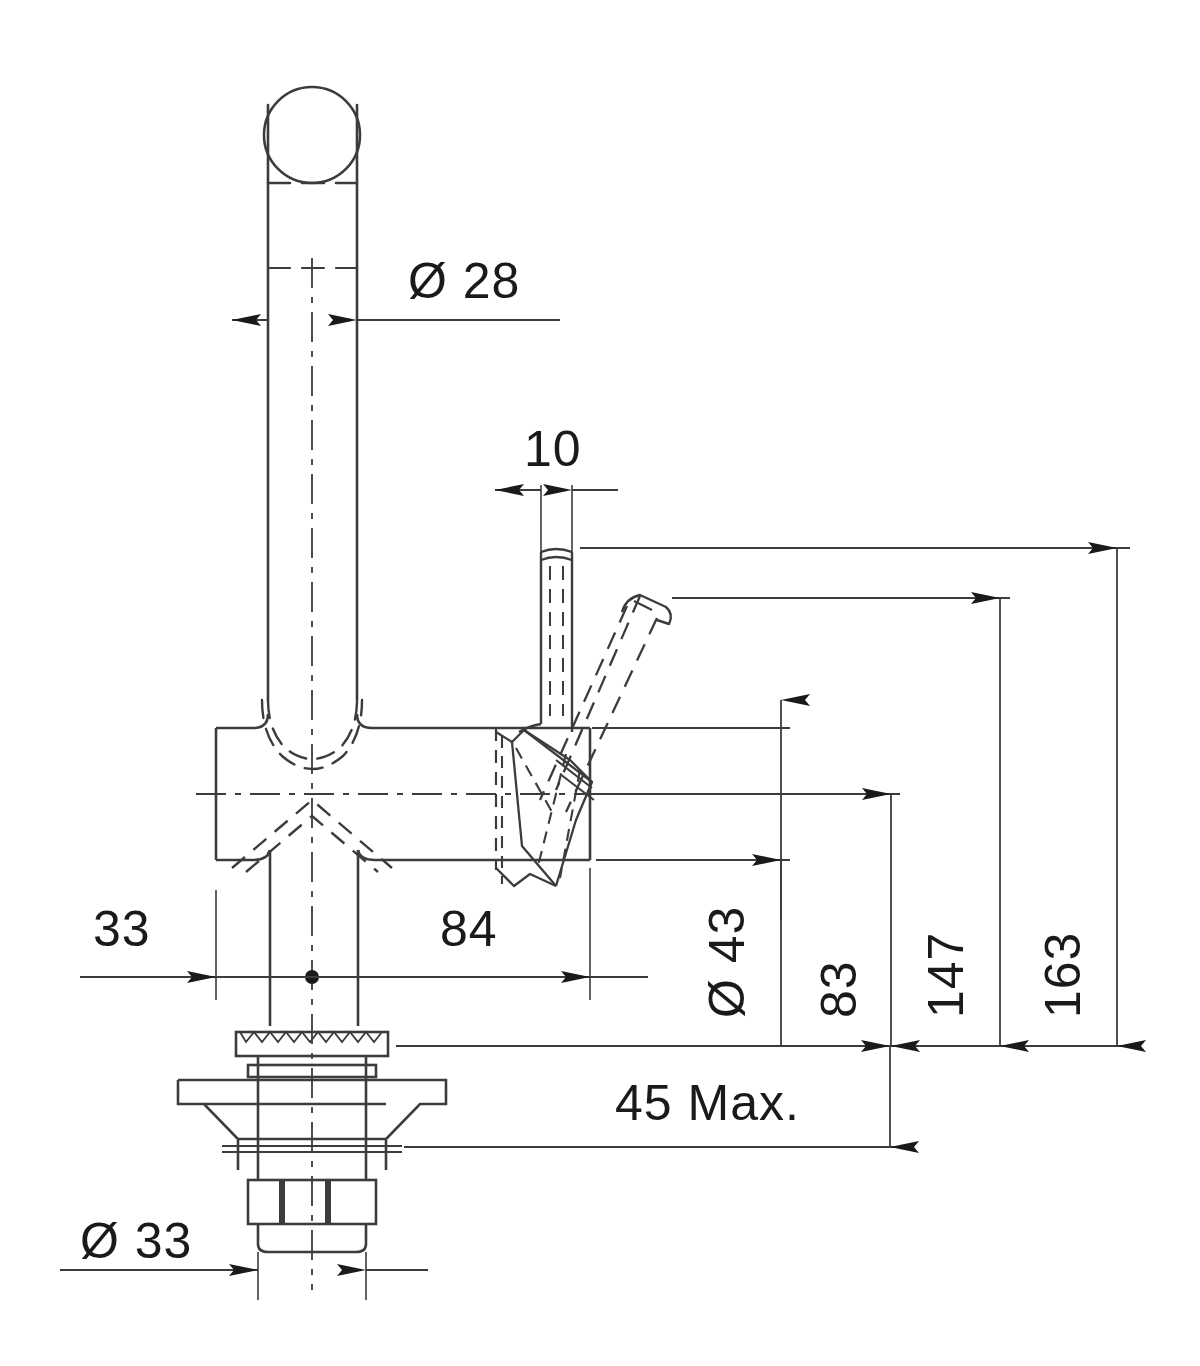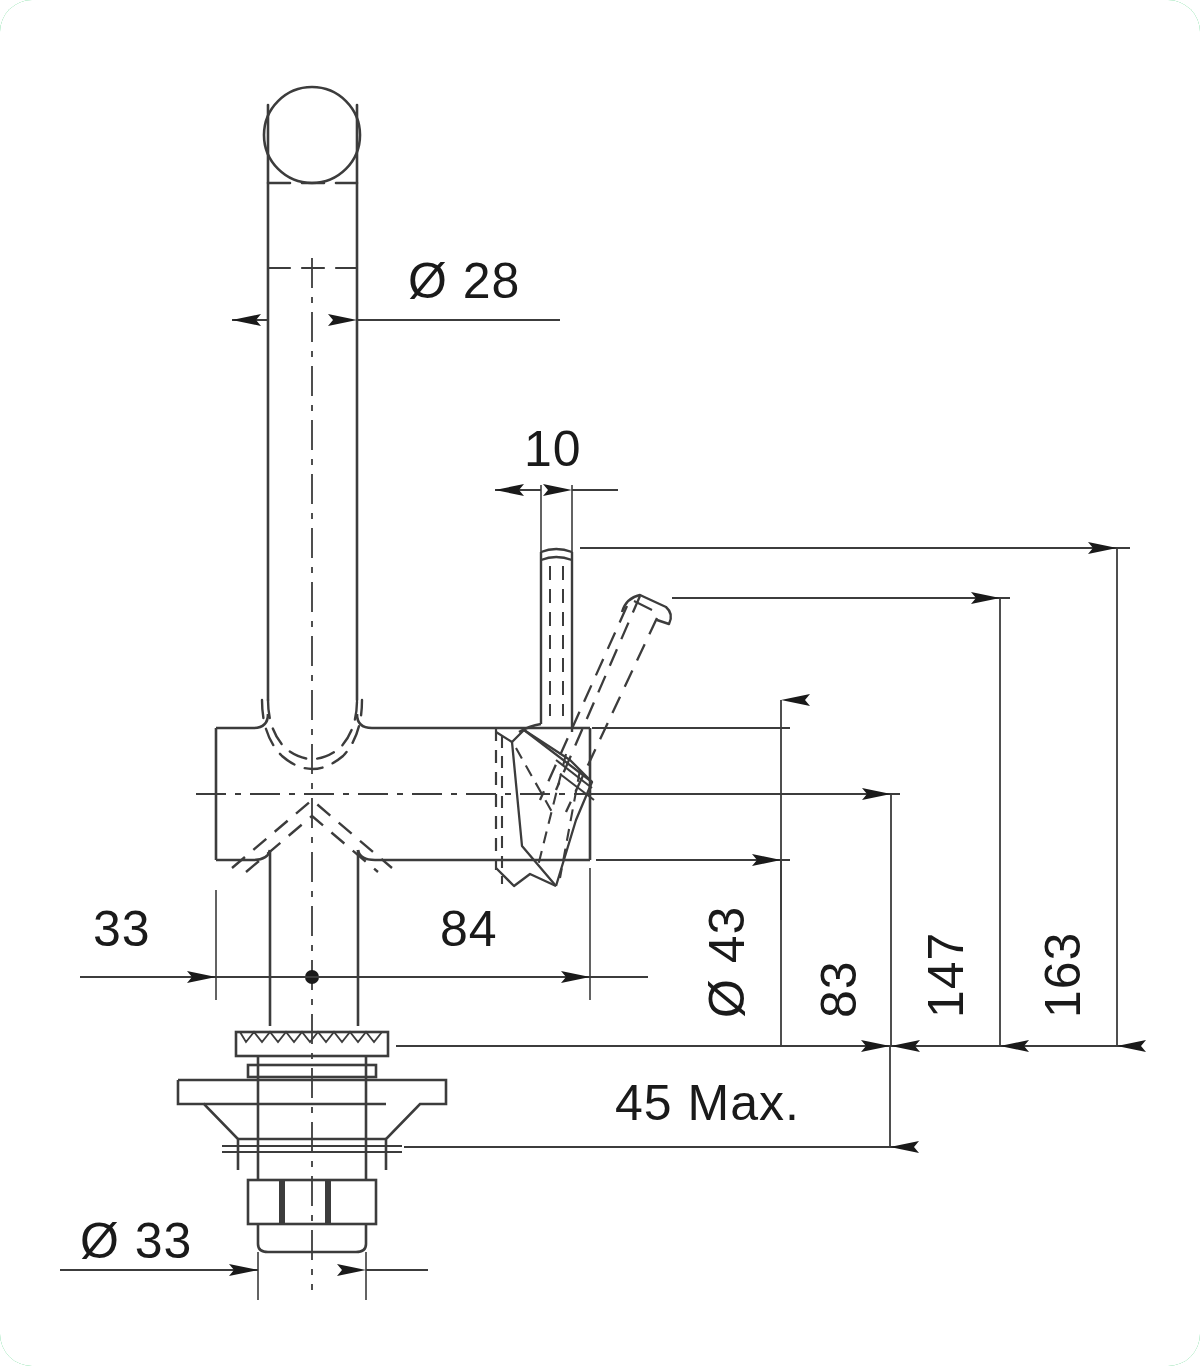--- a/index.html
+++ b/index.html
@@ -10,21 +10,20 @@
   }
   body {
     font-family: "Liberation Sans", sans-serif;
   }
   #drawing-root {
     position: relative;
     width: 1200px;
     height: 1366px;
     background: #22c55e;
     overflow: hidden;
-    border-radius: 32px;
   }
   svg#tech-svg {
     display: block;
     width: 1200px;
     height: 1366px;
   }
   .dim-text {
     font-family: "Liberation Sans", sans-serif;
     font-size: 50px;
     fill: #1a1a1a;

